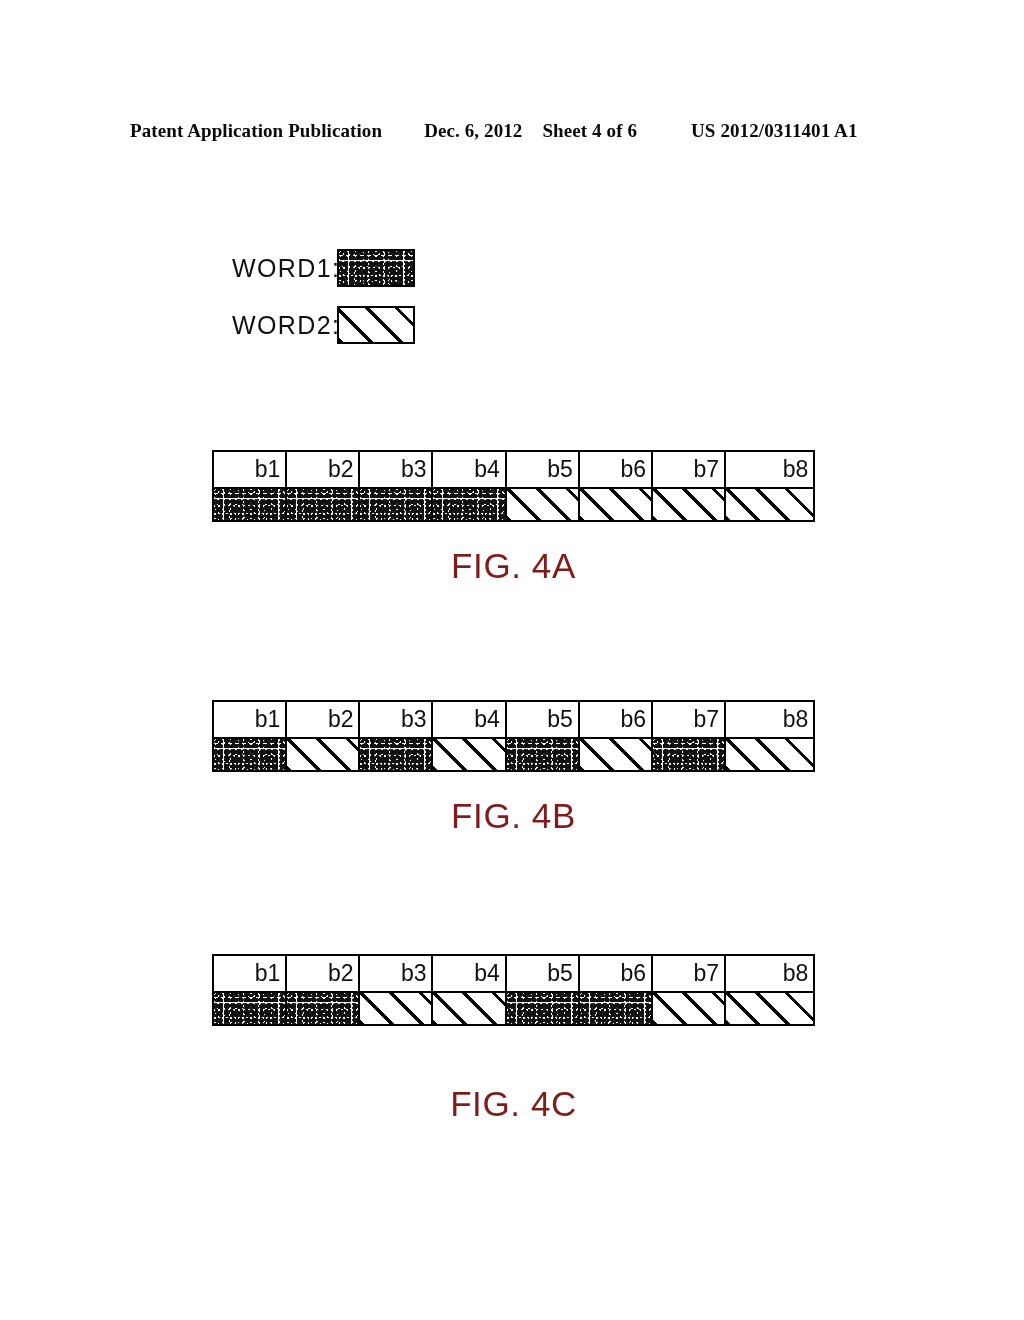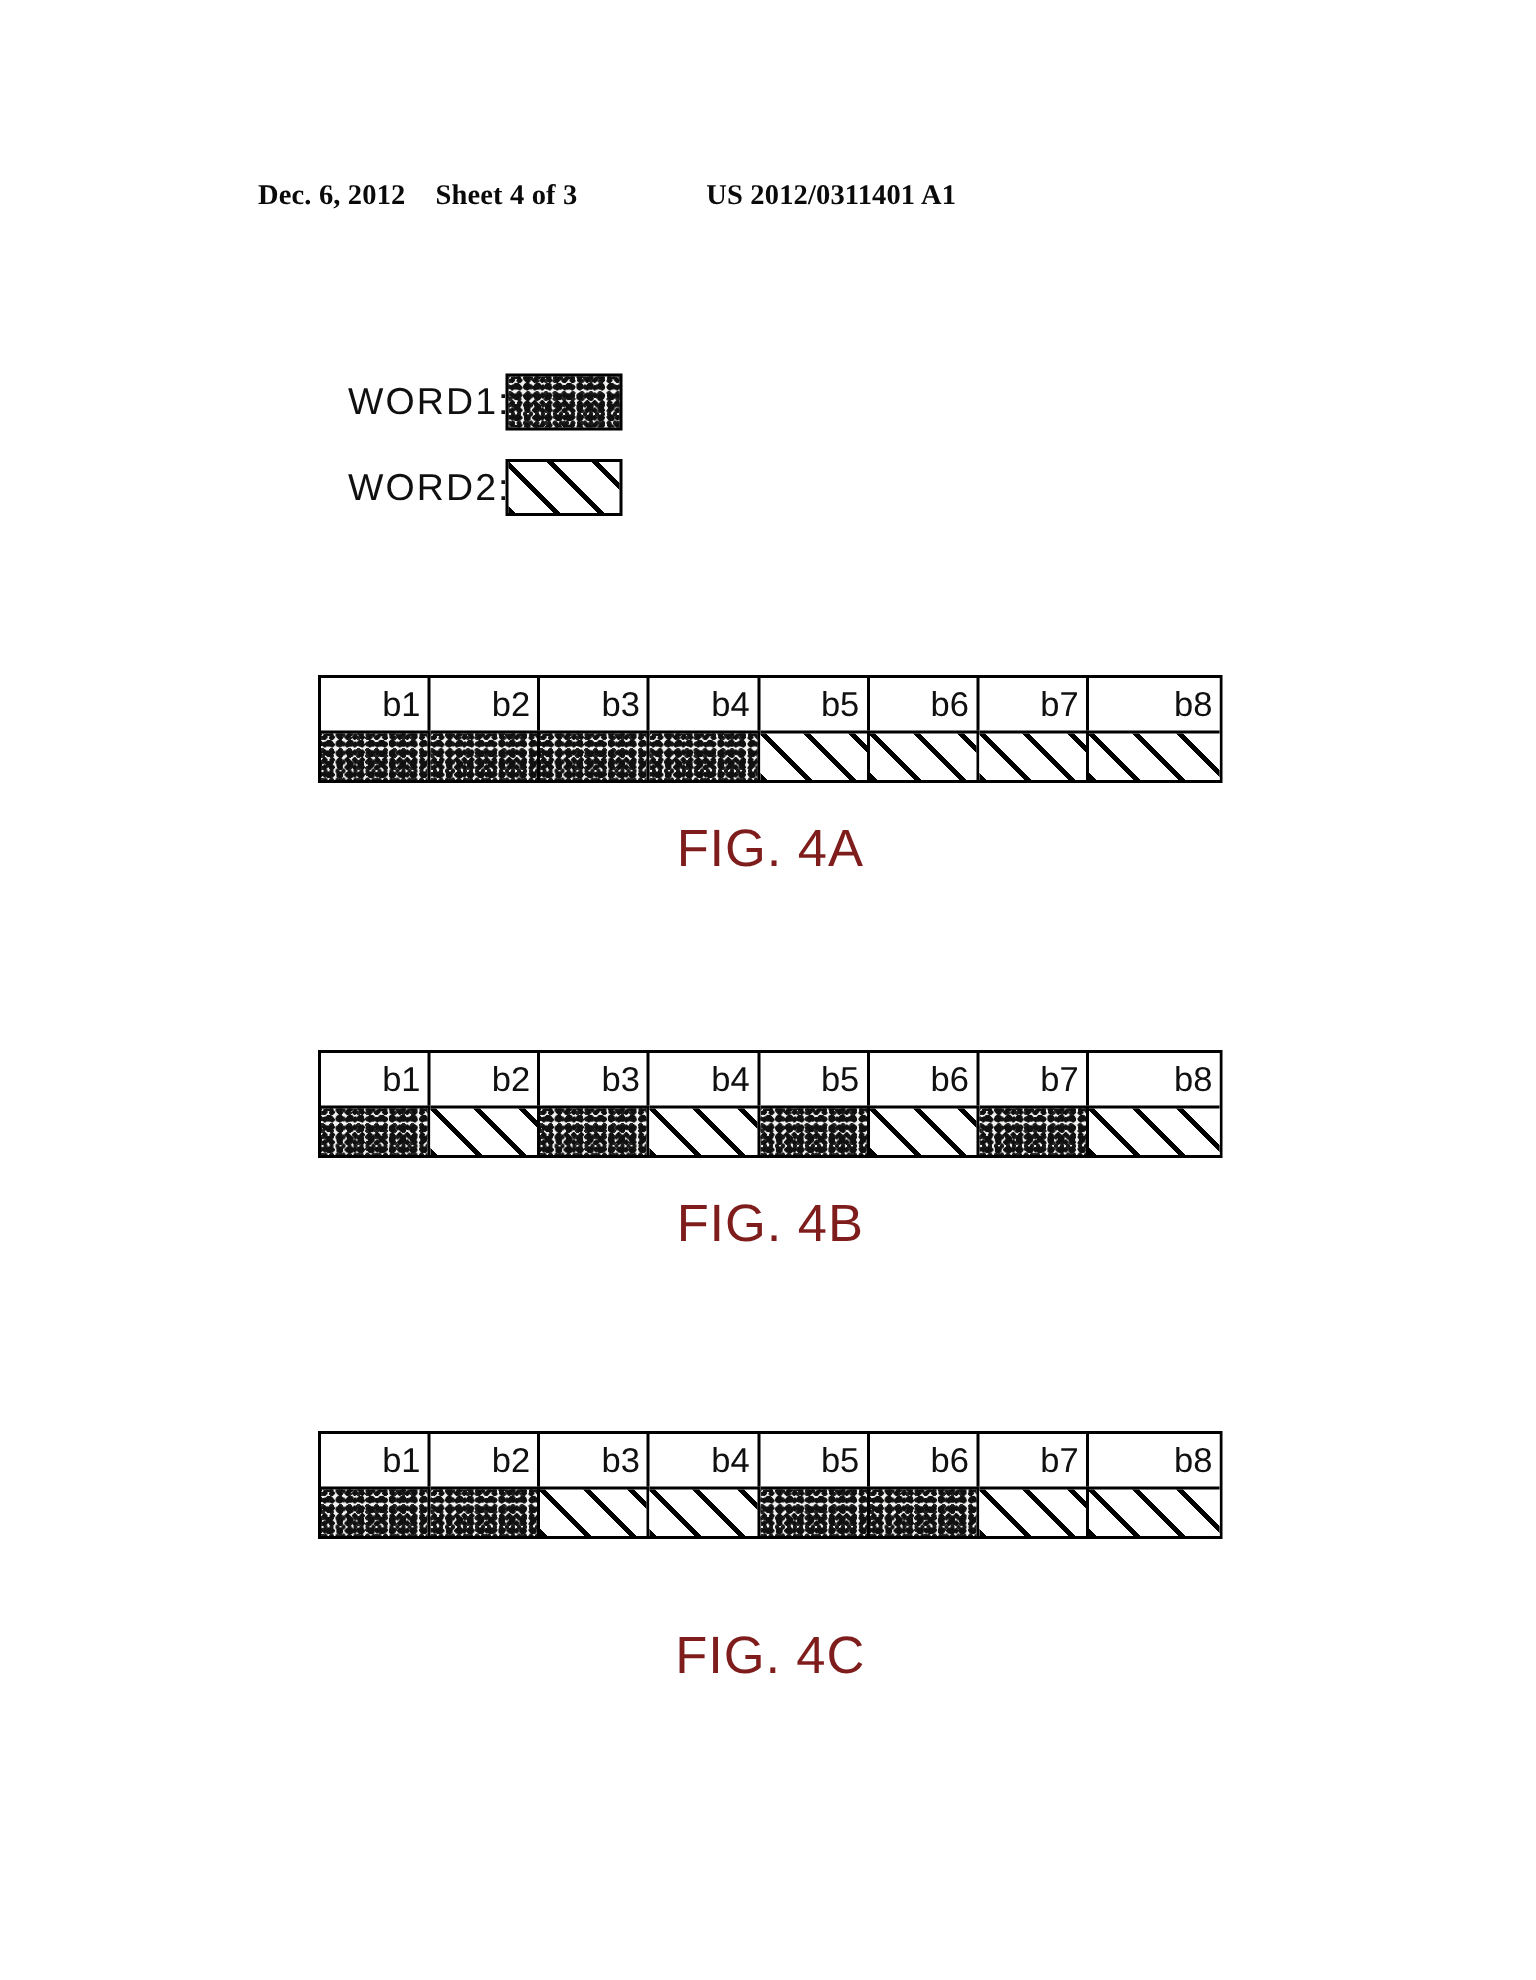--- a/index.html
+++ b/index.html
@@ -28,21 +28,21 @@
     font-family: "Liberation Serif", serif;
     font-weight: bold;
     font-size: 19px;
     letter-spacing: 0.1px;
     white-space: nowrap;
     color: #0a0a0a;
   }
   .hdr-pub   { }
   .hdr-date  { margin-left: 42px; margin-top: 32px; }
   .hdr-sheet { margin-left: 20px; }
-  .hdr-num   { margin-left: 86px; }
+  .hdr-num   { margin-left: 54px; }
 
   
   .legend {
     position: absolute;
     left: 232px;
     top: 248px;
   }
   .legend-row {
     display: flex;
     align-items: center;
@@ -142,22 +142,23 @@
     font-size: 35px;
     letter-spacing: 0.6px;
     color: #7f1d1d;
     font-family: "Liberation Sans", sans-serif;
   }
 </style>
 </head>
 <body>
 
 <div class="page-header">
+  <span class="hdr-pub">Patent Application Publication</span>
   <span class="hdr-date">Dec. 6, 2012</span>
-  <span class="hdr-sheet">Sheet 4 of 3</span>
+  <span class="hdr-sheet">Sheet 4 of 6</span>
   <span class="hdr-num">US 2012/0311401 A1</span>
 </div>
 
 <div class="legend" id="legend-root">
     <div class="legend-row">
       <span class="legend-label">WORD1:</span>
       <span class="legend-swatch fill-stipple"></span>
     </div>
     <div class="legend-row">
       <span class="legend-label">WORD2:</span>

